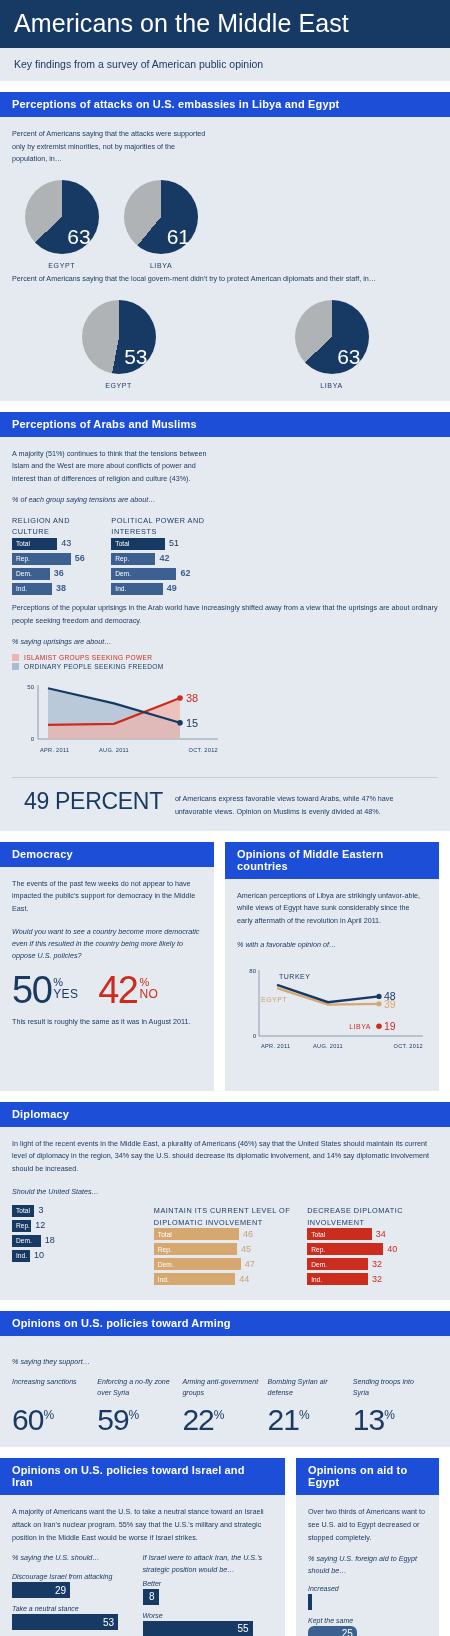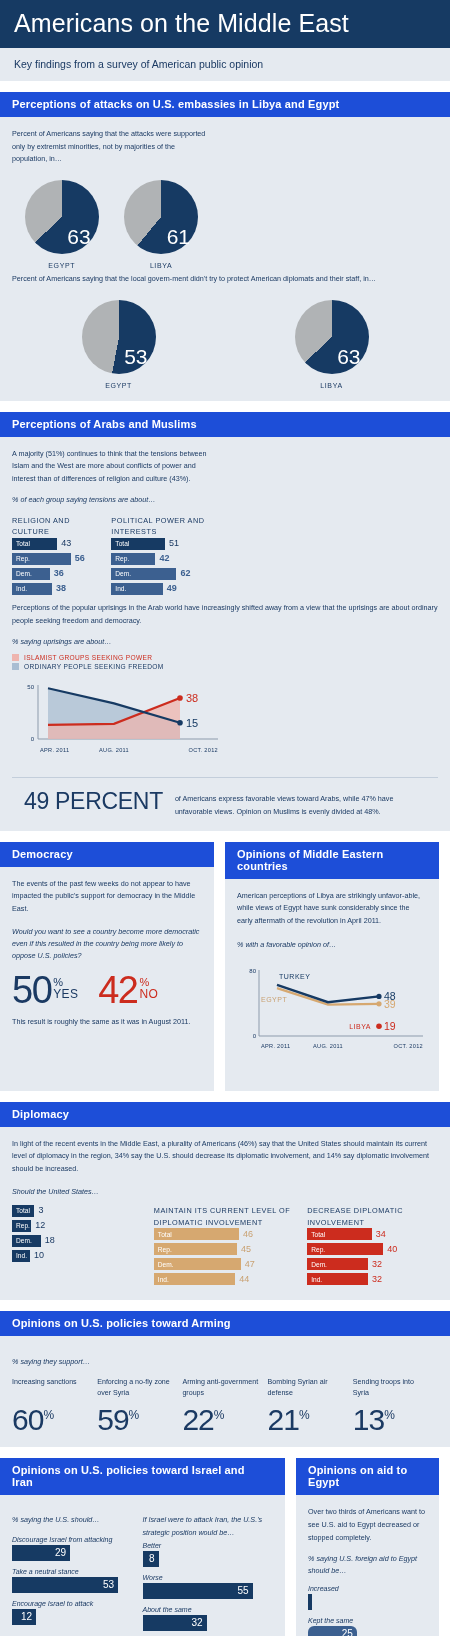--- a/index.html
+++ b/index.html
@@ -150,21 +150,21 @@
   .pctstack { margin-left: 2px; margin-top: 3px; }
   .pctsym { font-size: 11px; line-height: 1; display: block; }
   .pctword { font-size: 12px; line-height: 1.05; display: block; letter-spacing: .3px; }
   .yn-blue { color: #1b3a63; }
   .yn-red { color: #cc2c1e; }
   .yn-gap { width: 20px; }
 
   
   .syria-grid { display: flex; margin-top: 9px; }
   .syria-cell { flex: 1; padding-right: 6px; }
-  .syria-lab { font-size: 7.1px; line-height: 1.55; min-height: 23px; }
+  .syria-lab { font-size: 7.1px; font-style: italic; line-height: 1.55; min-height: 23px; }
   .syria-num { font-size: 30px; line-height: 1; color: #1b3a63; letter-spacing: -1px; margin-top: 5px; }
   .syria-num sup { font-size: 12px; vertical-align: super; letter-spacing: 0; }
 
   
   .stack-item { margin-bottom: 7px; }
   .stack-lab { font-size: 7px; font-style: italic; margin-bottom: 2px; }
   .sbar {
     height: 16px; display: flex; align-items: center; justify-content: flex-end;
     padding-right: 4px; color: #ffffff; font-size: 10px;
   }
@@ -533,20 +533,21 @@
         </div>
     </div>
   </div>
 
   <div class="gap"></div>
 
   <div class="row2">
     <div style="width:285px;background:#e5eaf0">
       <div class="panel-head">Opinions on U.S. policies toward Israel and Iran</div>
       <div class="panel-body" style="min-height:163px">
+        <p class="body-text">A majority of Americans want the U.S. to take a neutral stance toward an Israeli attack on Iran's nuclear program. 55% say that the U.S.'s military and strategic position in the Middle East would be worse if Israel strikes.</p>
         <div style="display:flex;margin-top:8px">
           <div style="width:50%;padding-right:8px">
             <p class="ital">% saying the U.S. should…</p>
             <div id="israel-left" style="margin-top:9px">
                 <div class="stack-item">
                   <div class="stack-lab">Discourage Israel from attacking</div>
                   <div class="sbar navy" style="width: 58px;">29</div>
                 </div>
                 <div class="stack-item">
                   <div class="stack-lab">Take a neutral stance</div>

